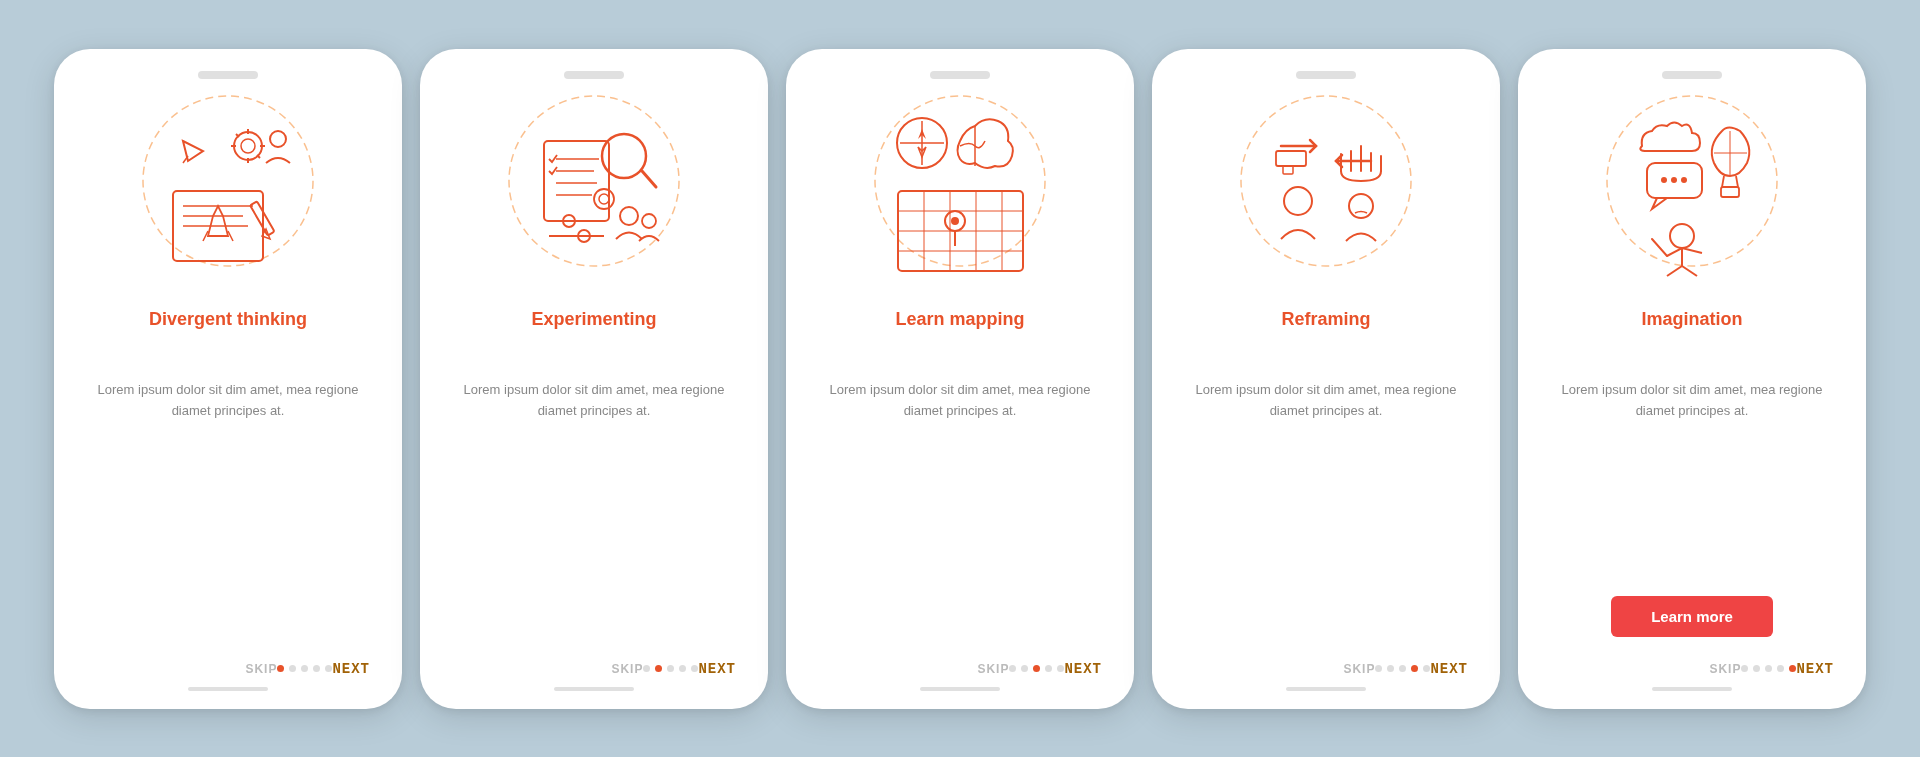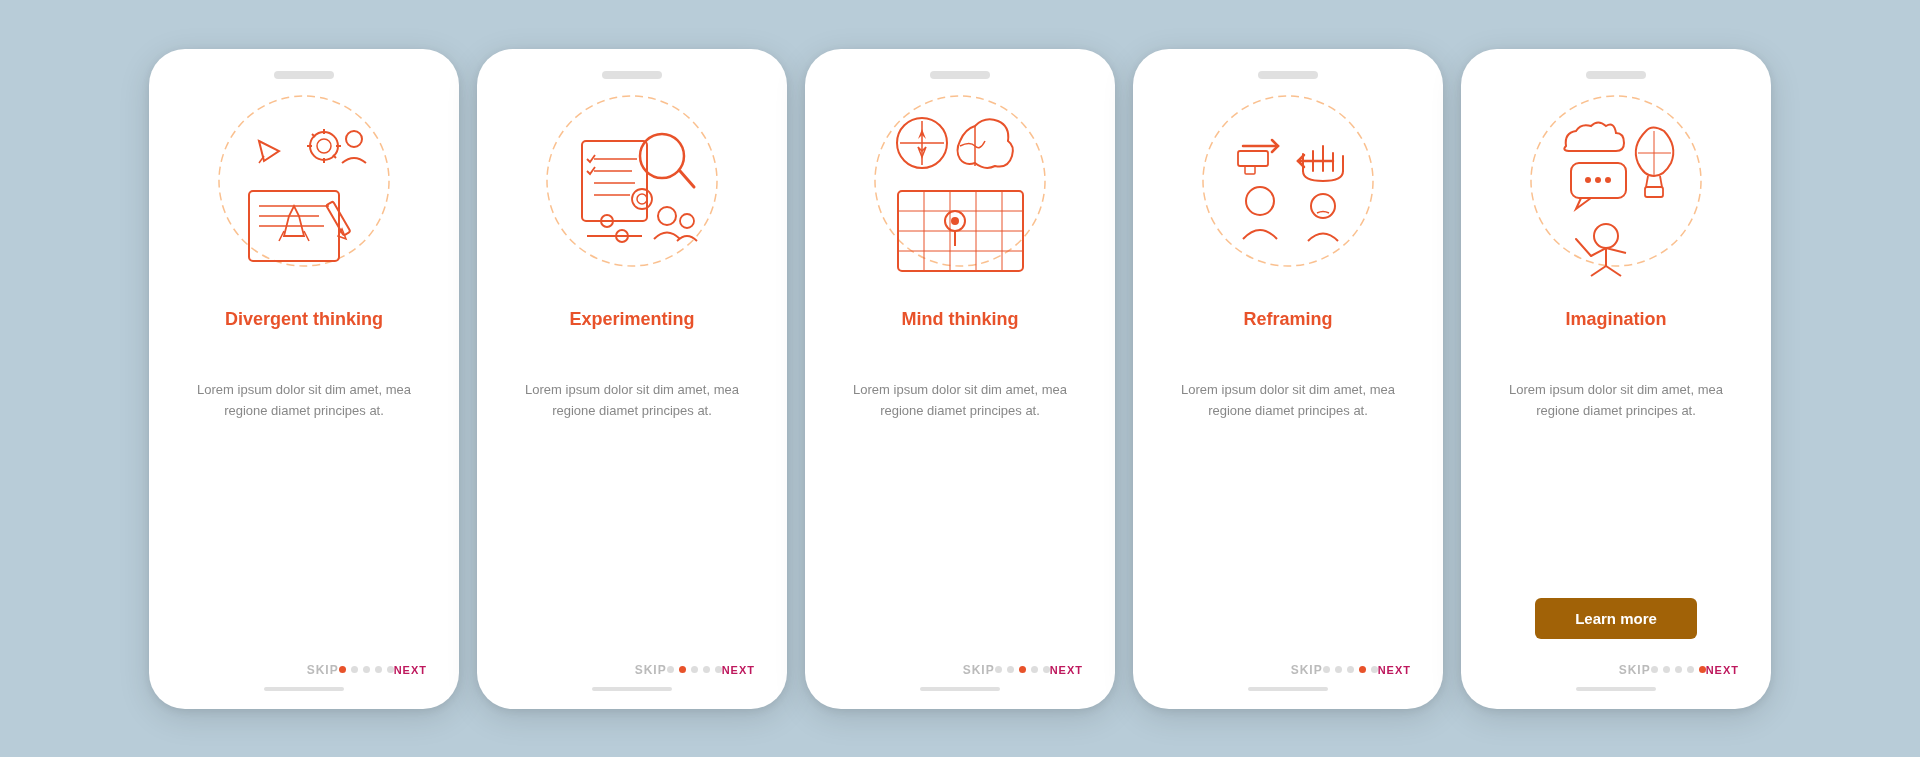--- a/index.html
+++ b/index.html
@@ -15,21 +15,21 @@
       overflow: hidden;
     }
     .phones-container {
       display: flex;
       gap: 18px;
       align-items: center;
       justify-content: center;
       padding: 30px 20px;
     }
     .phone {
-      width: 310px;
+      width: 348px;
       height: 660px;
       background: #fff;
       border-radius: 36px;
       box-shadow: 0 8px 32px rgba(0,0,0,0.13), 0 2px 8px rgba(0,0,0,0.08);
       display: flex;
       flex-direction: column;
       align-items: center;
       padding: 22px 28px 18px 28px;
       position: relative;
       overflow: hidden;
@@ -61,21 +61,21 @@
     .phone-desc {
       font-size: 13px;
       color: #888;
       text-align: center;
       line-height: 1.6;
       margin-bottom: auto;
       padding: 0 4px;
       margin-top: 36px;
     }
     .learn-more-btn {
-      background: #a16207;
+      background: #ef4444;
       color: #fff;
       border: none;
       border-radius: 6px;
       padding: 12px 40px;
       font-size: 15px;
       font-weight: 600;
       cursor: pointer;
       margin-bottom: 14px;
       margin-top: 10px;
     }
@@ -87,24 +87,25 @@
       margin-top: 10px;
       padding: 0 4px;
     }
     .nav-skip {
       font-size: 12px;
       font-weight: 700;
       color: #bbb;
       letter-spacing: 1px;
     }
     .nav-next {
-      font-size: 11px;
+      font-size: 14px;
       font-weight: 700;
-      color: #be185d;
+      color: #a16207;
       letter-spacing: 1px;
+      font-family: Liberation Mono, monospace;
     }
     .nav-dots {
       display: flex;
       gap: 5px;
       align-items: center;
     }
     .dot {
       width: 7px;
       height: 7px;
       border-radius: 50%;
@@ -251,21 +252,21 @@
         <line x1="142" y1="100" x2="142" y2="180" stroke="#e8522a" stroke-width="1"></line>
         <line x1="38" y1="120" x2="163" y2="120" stroke="#e8522a" stroke-width="1"></line>
         <line x1="38" y1="140" x2="163" y2="140" stroke="#e8522a" stroke-width="1"></line>
         <line x1="38" y1="160" x2="163" y2="160" stroke="#e8522a" stroke-width="1"></line>
 
         <circle cx="95" cy="130" r="10" fill="none" stroke="#e8522a" stroke-width="2"></circle>
         <path d="M95 140 L95 155" stroke="#e8522a" stroke-width="2"></path>
         <circle cx="95" cy="130" r="4" fill="#e8522a"></circle>
       </svg>
     </div>
-    <div class="phone-title">Mind thinking</div>
+    <div class="phone-title">Learn mapping</div>
     <div class="phone-desc">Lorem ipsum dolor sit dim amet, mea regione diamet principes at.</div>
     <div class="phone-nav">
       <span class="nav-skip">SKIP</span>
       <div class="nav-dots">
         <div class="dot"></div>
         <div class="dot"></div>
         <div class="dot active"></div>
         <div class="dot"></div>
         <div class="dot"></div>
       </div>

